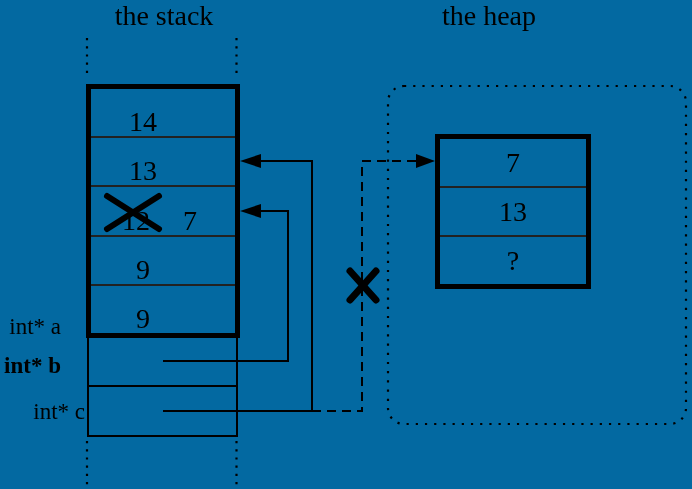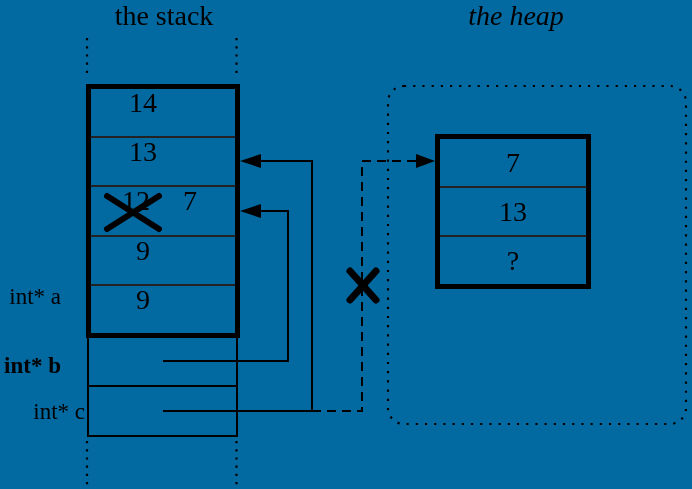--- a/index.html
+++ b/index.html
@@ -2,46 +2,46 @@
 <html><head>
 <meta charset="utf-8">
 <style>
   html,body{margin:0;padding:0;background:#fff;}
   .canvas{
     position:relative;width:692px;height:489px;background:#0369a1;
     font-family:"Liberation Serif","DejaVu Serif",serif;color:#000;overflow:hidden;
   }
   .title{position:absolute;top:1px;font-size:28px;line-height:30px;text-align:center;white-space:nowrap;}
   .stack-title{left:84px;width:160px;}
-  .heap-title{left:435px;width:162px;font-style:italic;}
+  .heap-title{left:408px;width:162px;}
 
   .stack-box{
     position:absolute;left:86px;top:84px;width:154px;height:254px;
     box-sizing:border-box;border:5px solid #000;display:flex;flex-direction:column;
   }
   .scell{
-    flex:1;display:flex;align-items:flex-start;justify-content:center;
+    flex:1;display:flex;align-items:flex-end;justify-content:center;
     font-size:28px;line-height:1;padding-right:40px;box-sizing:border-box;
   }
   .scell + .scell{border-top:2px solid #222;}
   .scell.crossed{justify-content:flex-start;padding:0 0 0 31px;}
   .scell.crossed .new-val{margin-left:33px;}
 
   .sub-rows{
     position:absolute;left:87px;top:337px;width:151px;height:100px;box-sizing:border-box;
     border-left:2px solid #000;border-right:2px solid #000;border-bottom:2px solid #000;
   }
   .srow{box-sizing:border-box;height:50px;}
   .srow:first-child{border-bottom:2px solid #000;}
 
   .var-label{
     position:absolute;left:0;width:61px;text-align:right;
     font-size:23px;line-height:28px;white-space:nowrap;
   }
-  .label-a{top:283px;} .label-b{top:352px;font-weight:bold;} .label-c{top:398px;padding-left:24px;}
+  .label-a{top:313px;} .label-b{top:352px;font-weight:bold;} .label-c{top:398px;padding-left:24px;}
 
   .heap-box{
     position:absolute;left:435px;top:134px;width:156px;height:155px;
     box-sizing:border-box;border:5px solid #000;display:flex;flex-direction:column;
   }
   .hcell{flex:1;display:flex;align-items:center;justify-content:center;font-size:28px;line-height:1;}
   .hcell + .hcell{border-top:2px solid #222;}
 
   .overlay{position:absolute;left:0;top:0;width:692px;height:489px;pointer-events:none;}
 </style>

